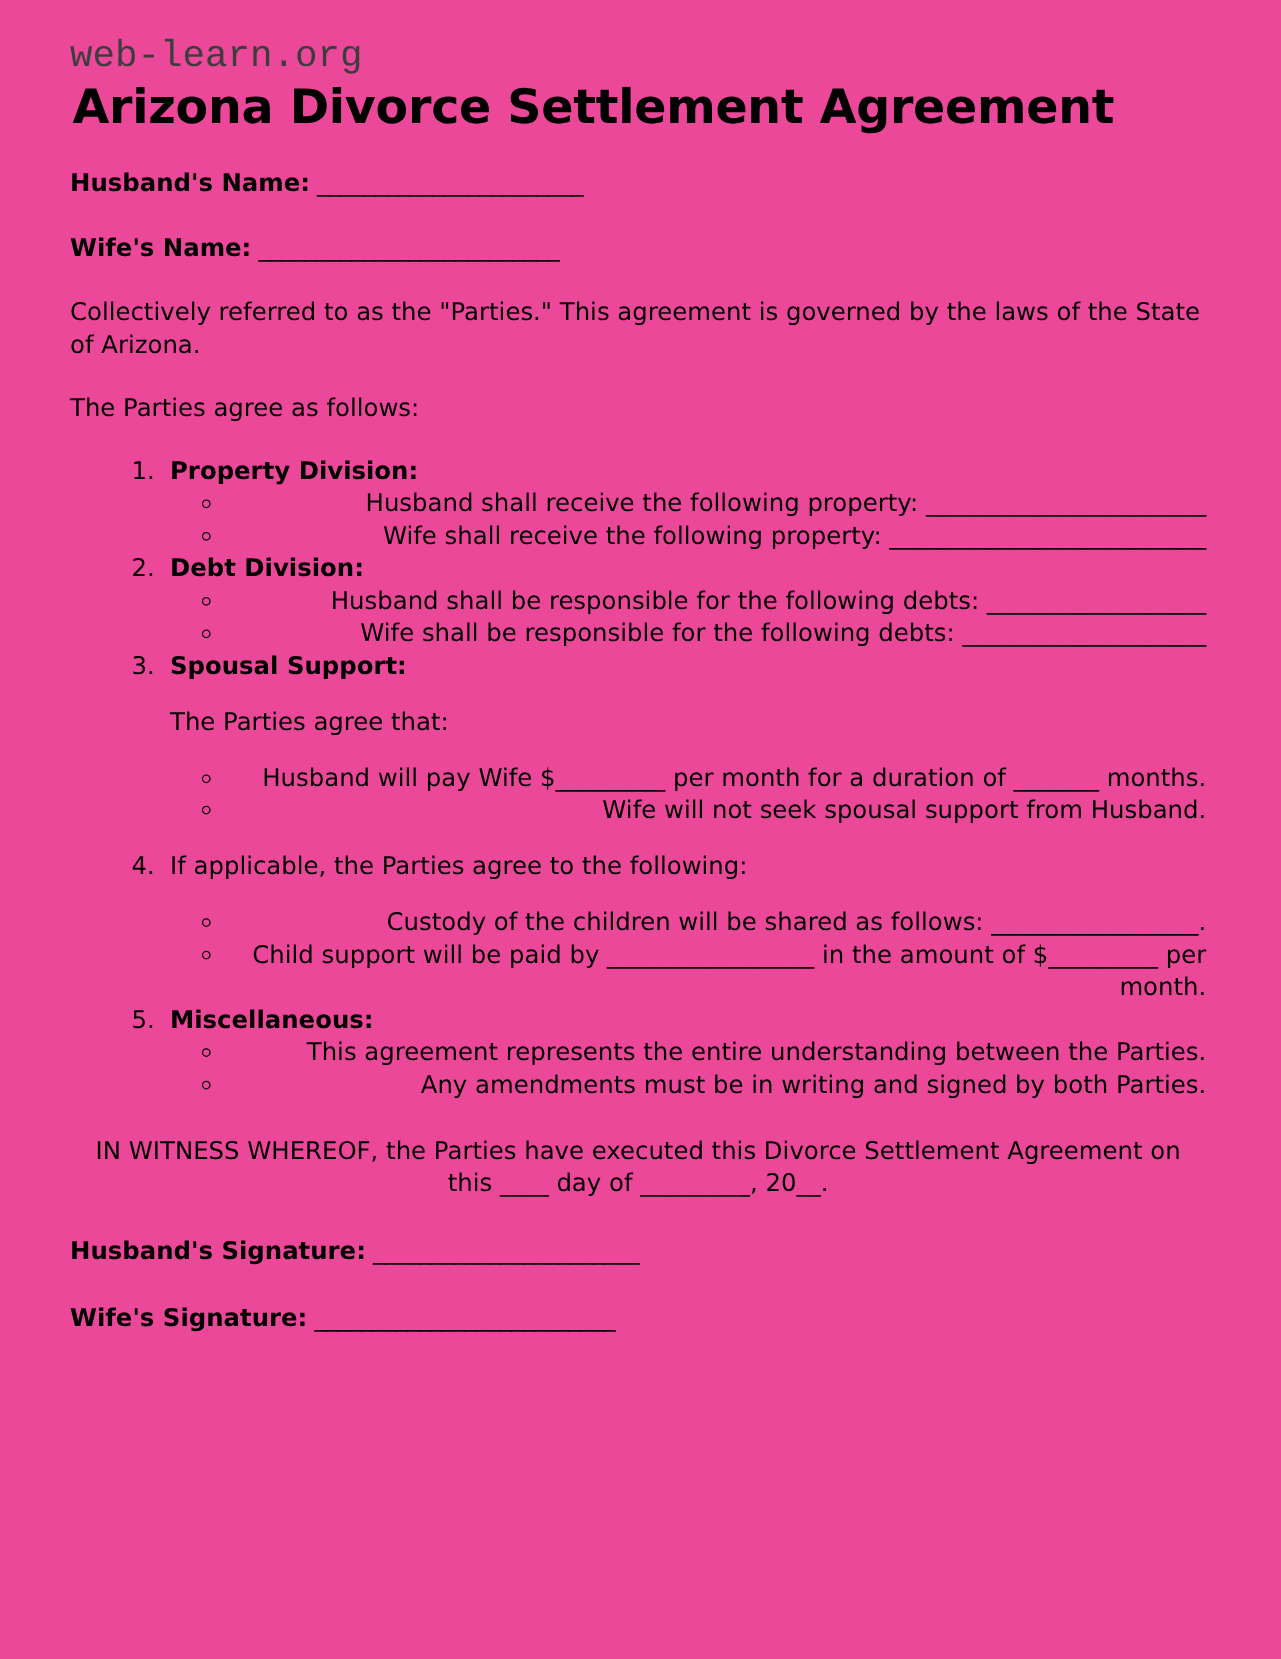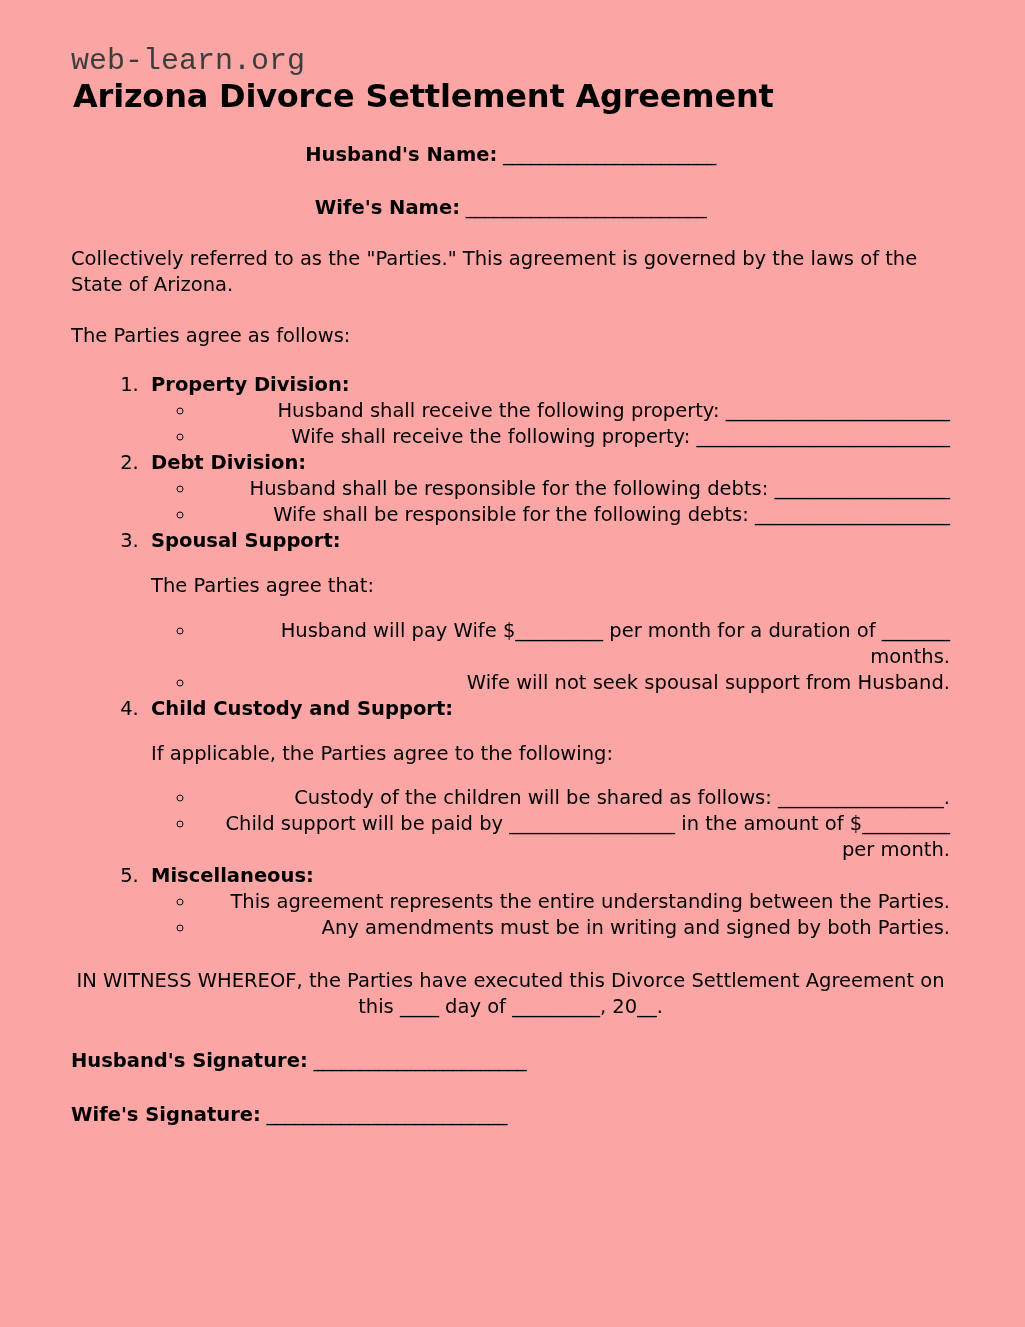--- a/index.html
+++ b/index.html
@@ -5,61 +5,60 @@
 <style>
   html, body {
     margin: 0;
     padding: 0;
     background: #ffffff;
   }
   .page {
     position: relative;
     width: 1025px;
     height: 1327px;
-    background: #fca5a5;
+    background: #ec4899;
     box-sizing: border-box;
-    padding: 15px;
+    padding: 0;
     overflow: hidden;
     font-family: "DejaVu Sans", sans-serif;
     color: #000000;
   }
   .content {
     padding: 30px 60px 0 56px;
   }
   .watermark {
     font-family: "Liberation Mono", "DejaVu Sans Mono", monospace;
     font-size: 30px;
     color: #3d3d3d;
     letter-spacing: 0px;
     line-height: 1.1;
     margin: 0 0 1px 0;
     white-space: nowrap;
   }
   h1.doc-title {
     font-family: "DejaVu Sans", sans-serif;
-    font-size: 32px;
+    font-size: 38px;
     font-weight: bold;
     letter-spacing: -0.2px;
     line-height: 1.12;
     margin: 0 0 0 0;
     padding: 0 0 0 2px;
     color: #000;
   }
   p.para {
     font-size: 19.5px;
     line-height: 1.33;
     margin: 25px 0 0 0;
     color: #000;
   }
   p.field {
     font-size: 19.5px;
     line-height: 1.33;
     margin: 27px 0 0 0;
     font-weight: bold;
-    text-align: center;
   }
   p.field .blank {
     font-weight: normal;
     letter-spacing: -0.5px;
   }
   ol.main-list {
     margin: 24px 0 0 0;
     padding-left: 74px;
     font-size: 19.5px;
     line-height: 1.33;
@@ -151,21 +150,20 @@
       <li>
         <span class="item-title">Spousal Support:</span>
         <p class="inner-para">The Parties agree that:</p>
         <ul class="sub-list">
           <li>Husband will pay Wife $_________ per month for a duration of _______ months.</li>
           <li>Wife will not seek spousal support from Husband.</li>
         </ul>
       </li>
 
       <li>
-        <span class="item-title">Child Custody and Support:</span>
         <p class="inner-para">If applicable, the Parties agree to the following:</p>
         <ul class="sub-list">
           <li>Custody of the children will be shared as follows: _________________.</li>
           <li>Child support will be paid by _________________ in the amount of $_________ per month.</li>
         </ul>
       </li>
 
       <li>
         <span class="item-title">Miscellaneous:</span>
         <ul class="sub-list">

